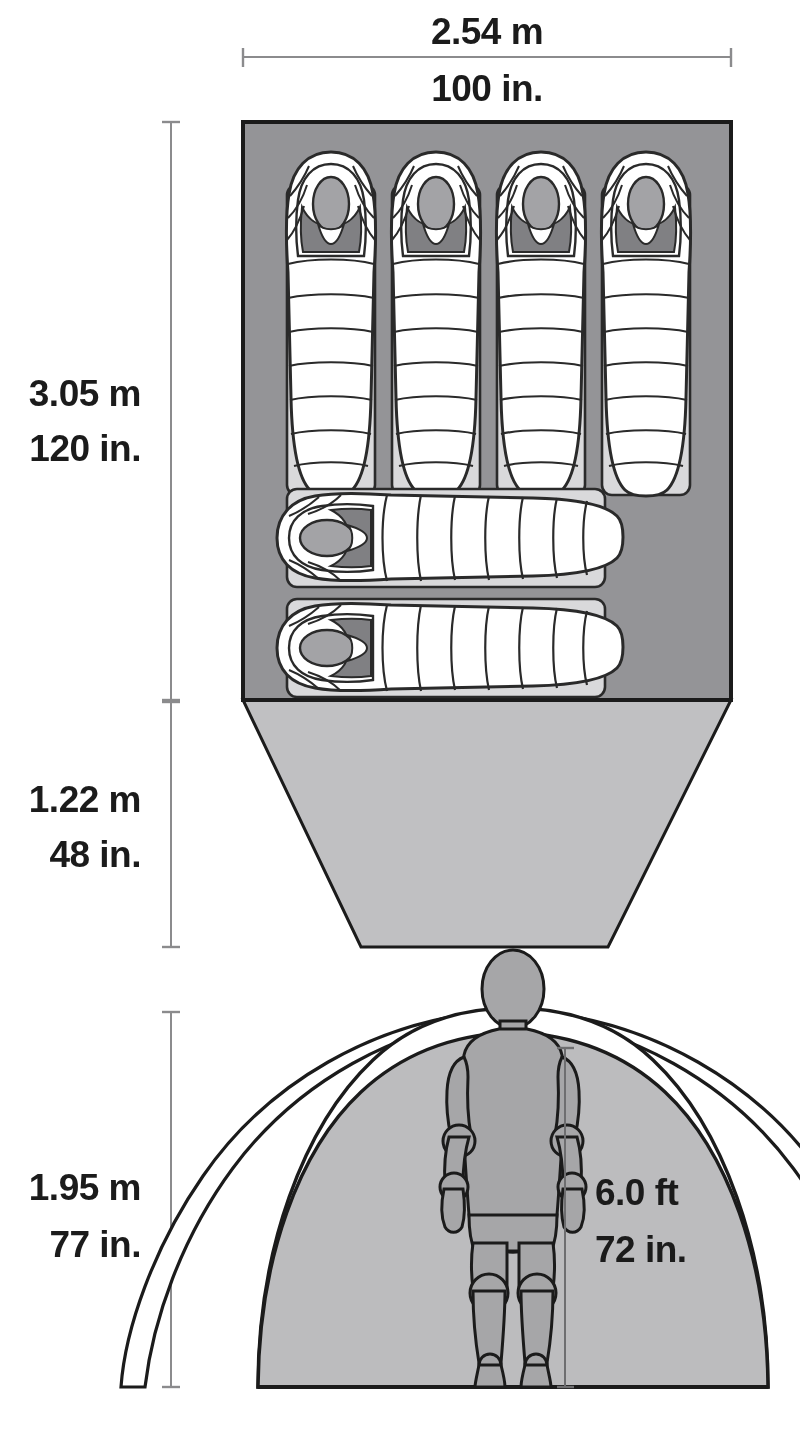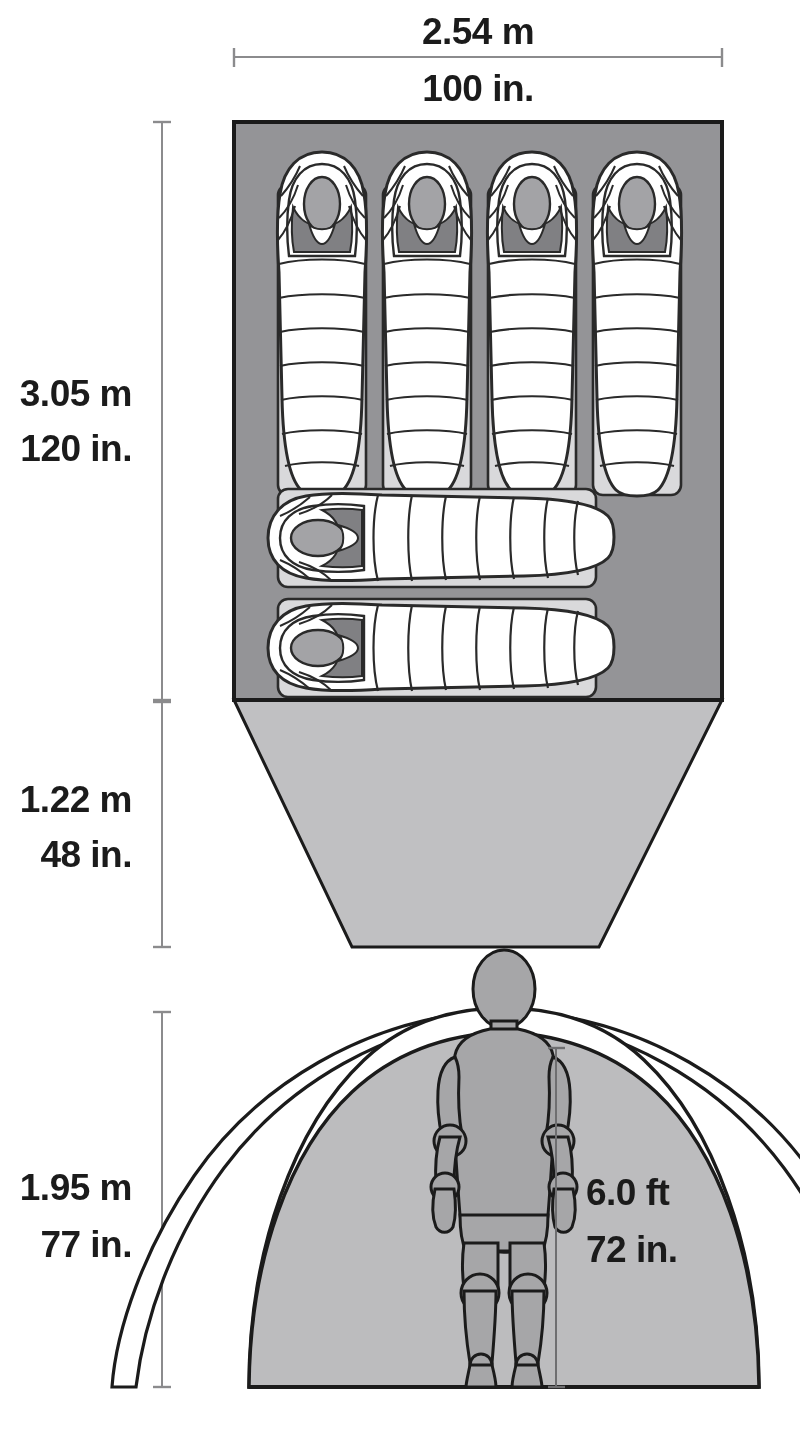--- a/index.html
+++ b/index.html
@@ -1,21 +1,21 @@
 <!DOCTYPE html>
 <html><head>
 <meta charset="utf-8">
 <style>
   html,body{margin:0;padding:0;background:#ffffff;}
   body{
     width:800px;height:1443px;position:relative;overflow:hidden;
     font-family:"Liberation Sans","DejaVu Sans",sans-serif;
     -webkit-font-smoothing:antialiased;
   }
-  #stage{position:absolute;left:4px;top:0;width:670px;height:1443px;}
+  #stage{position:absolute;left:13px;top:0;width:670px;height:1443px;}
   svg#diagram{display:block;width:800px;height:1443px;}
 
   .dimtext{
     font-family:"Liberation Sans","DejaVu Sans",sans-serif;
     font-weight:700;
     fill:#1b1b1b;
     font-size:37px;
     letter-spacing:-0.5px;
   }
 </style>

